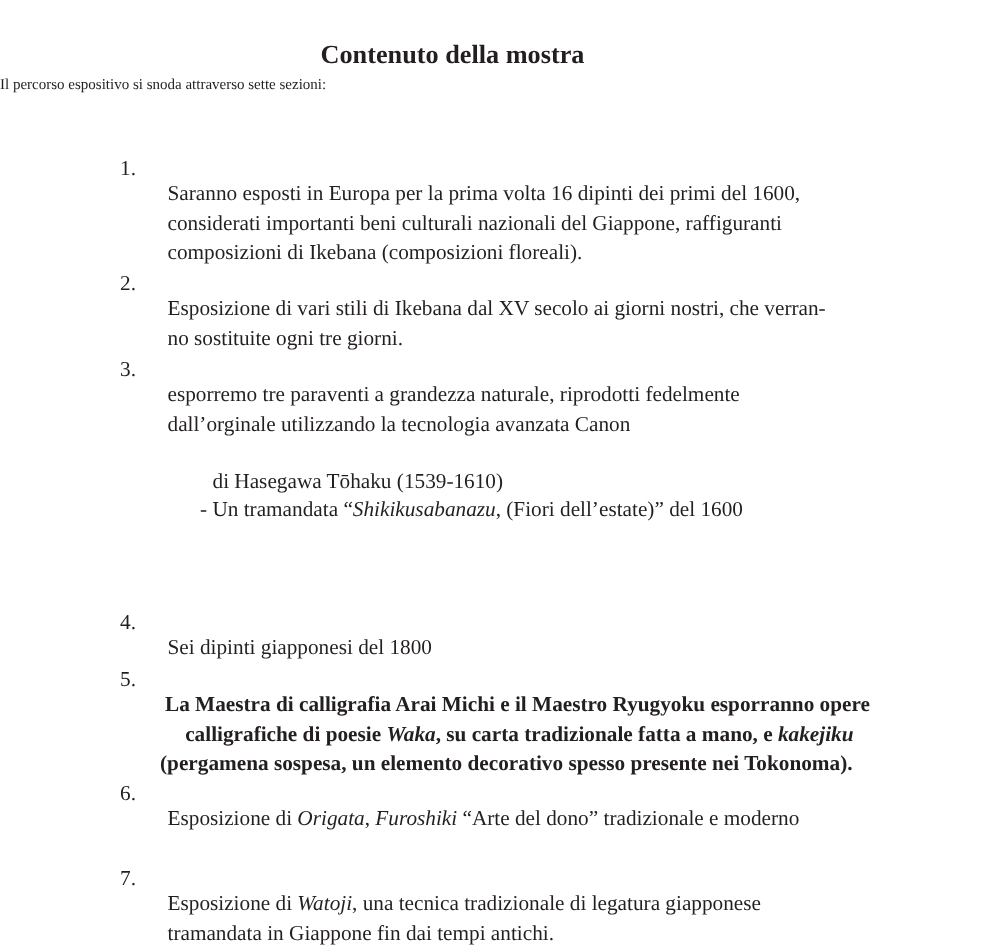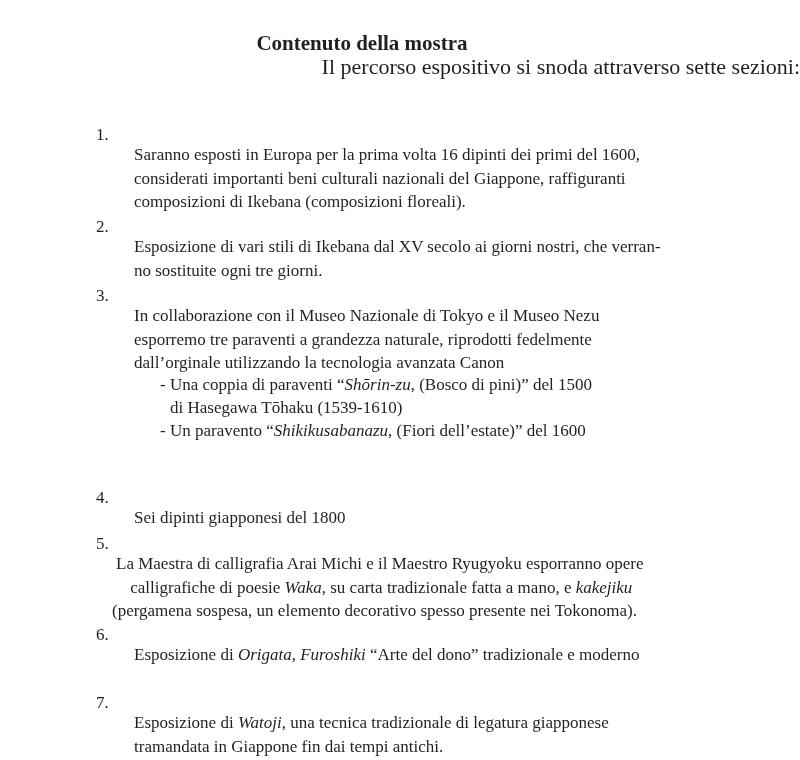--- a/index.html
+++ b/index.html
@@ -6,22 +6,22 @@
     body {
       width: 800px; height: 760px; position: relative; overflow: hidden;
       font-family: "Liberation Serif", "DejaVu Serif", serif;
       color: #231f20;
     }
     .title {
       position: absolute; top: 30px; left: 0; width: 724px; text-align: center;
       font-size: 21px; font-weight: bold; line-height: 26px; margin: 0;
     }
     .subtitle {
-      position: absolute; top: 56px; left: 0; width: 800px; text-align: right;
-      font-size: 22px; line-height: 22px; margin: 0;
+      position: absolute; top: 56px; left: 0; width: 800px; text-align: left;
+      font-size: 12px; line-height: 22px; margin: 0;
     }
     .item {
       position: absolute; left: 0; width: 800px;
       font-size: 17px; line-height: 23.5px;
     }
     .num { position: absolute; left: 96px; top: 0; }
     .txt { position: absolute; left: 134px; top: 0; white-space: nowrap; margin-top: 20px; }
     .txt .line { display: block; }
     .sub { position: absolute; left: 160px; font-size: 17px; line-height: 23px; white-space: nowrap; }
     .sub .line { display: block; }
@@ -48,42 +48,40 @@
     <span class="num">2.</span>
     <span class="txt">
       <span class="line">Esposizione di vari stili di Ikebana dal XV secolo ai giorni nostri, che verran-</span>
       <span class="line">no sostituite ogni tre giorni.</span>
     </span>
   </div>
 
   <div class="item" style="top:284px;">
     <span class="num">3.</span>
     <span class="txt">
-      <span class="line">In collaborazione con il Museo Nazionale di Tokyo e il Museo Nezu</span>
       <span class="line">esporremo tre paraventi a grandezza naturale, riprodotti fedelmente</span>
       <span class="line">dall’orginale utilizzando la tecnologia avanzata Canon</span>
     </span>
   </div>
 
   <div class="sub" style="top:373px;">
-    <span class="line"><span>- Una coppia di paraventi “</span><em>Shōrin-zu</em><span>, (Bosco di pini)” del 1500</span></span>
     <span class="line" style="padding-left:10px;">di Hasegawa Tōhaku (1539-1610)</span>
-    <span class="line"><span>- Un paravento “</span><em>Shikikusabanazu</em><span>, (Fiori dell’estate)” del 1600</span></span>
+    <span class="line"><span>- Un tramandata “</span><em>Shikikusabanazu</em><span>, (Fiori dell’estate)” del 1600</span></span>
   </div>
 
   <div class="item" style="top:486px;">
     <span class="num">4.</span>
     <span class="txt">
       <span class="line">Sei dipinti giapponesi del 1800</span>
     </span>
   </div>
 
   <div class="item" style="top:532px;">
     <span class="num">5.</span>
-    <span class="txt" style="left:116px;">
+    <span class="txt" style="left:132px;font-weight:bold;">
       <span class="line">La Maestra di calligrafia Arai Michi e il Maestro Ryugyoku esporranno opere</span>
       <span class="line" style="padding-left:3px;text-align:center;"><span>calligrafiche di poesie </span><em>Waka</em><span>, su carta tradizionale fatta a mano, e </span><em>kakejiku</em></span>
       <span class="line" style="margin-left:-4px;">(pergamena sospesa, un elemento decorativo spesso presente nei Tokonoma).</span>
     </span>
   </div>
 
   <div class="item" style="top:623px;">
     <span class="num">6.</span>
     <span class="txt">
       <span class="line"><span>Esposizione di </span><em>Origata</em><span>, </span><em>Furoshiki</em><span> “Arte del dono” tradizionale e moderno</span></span>

